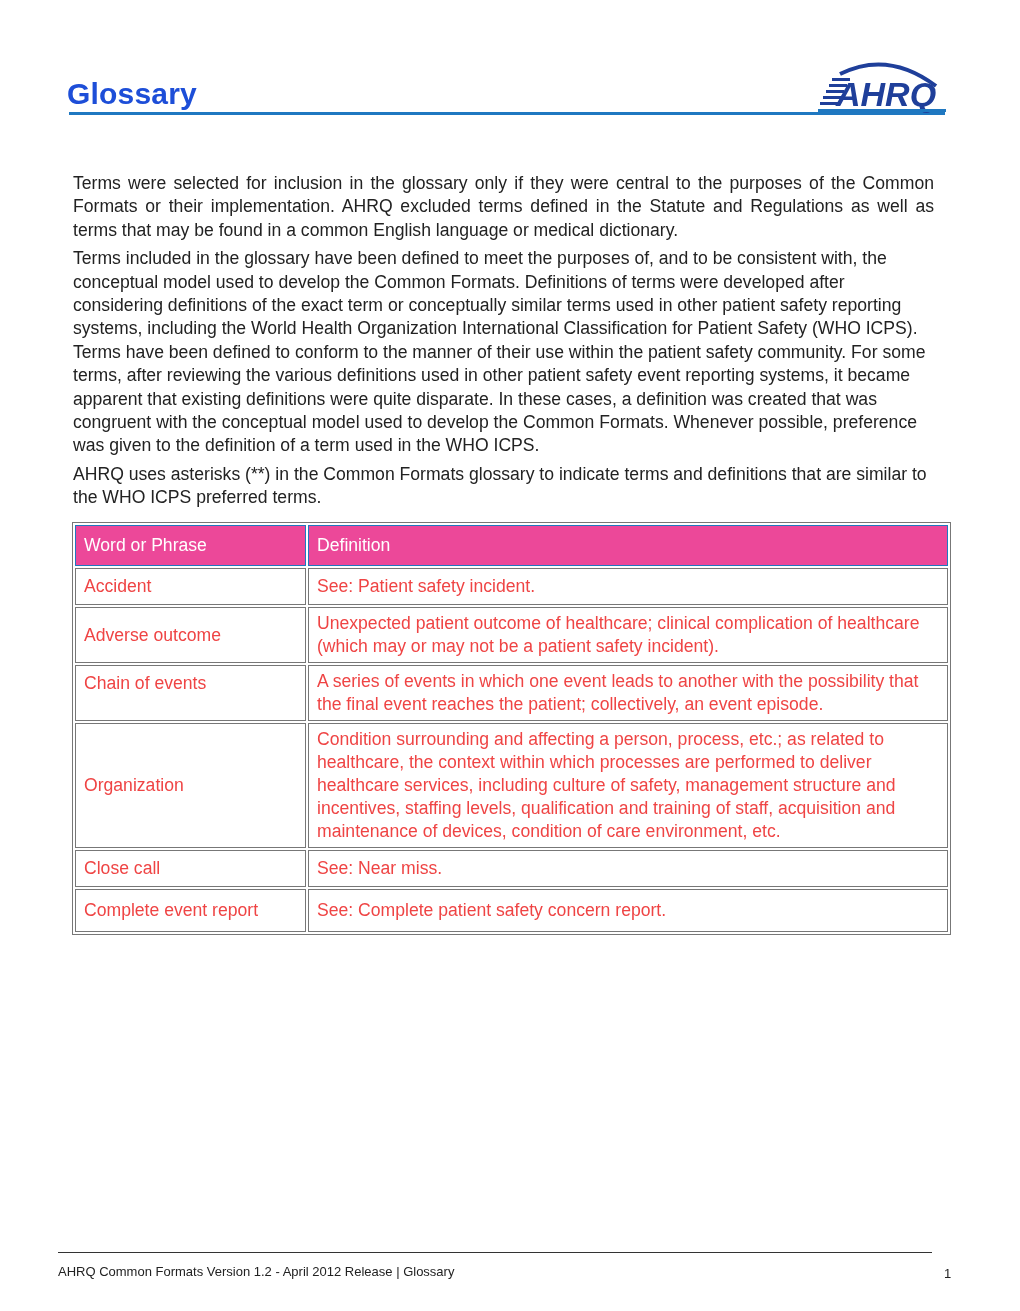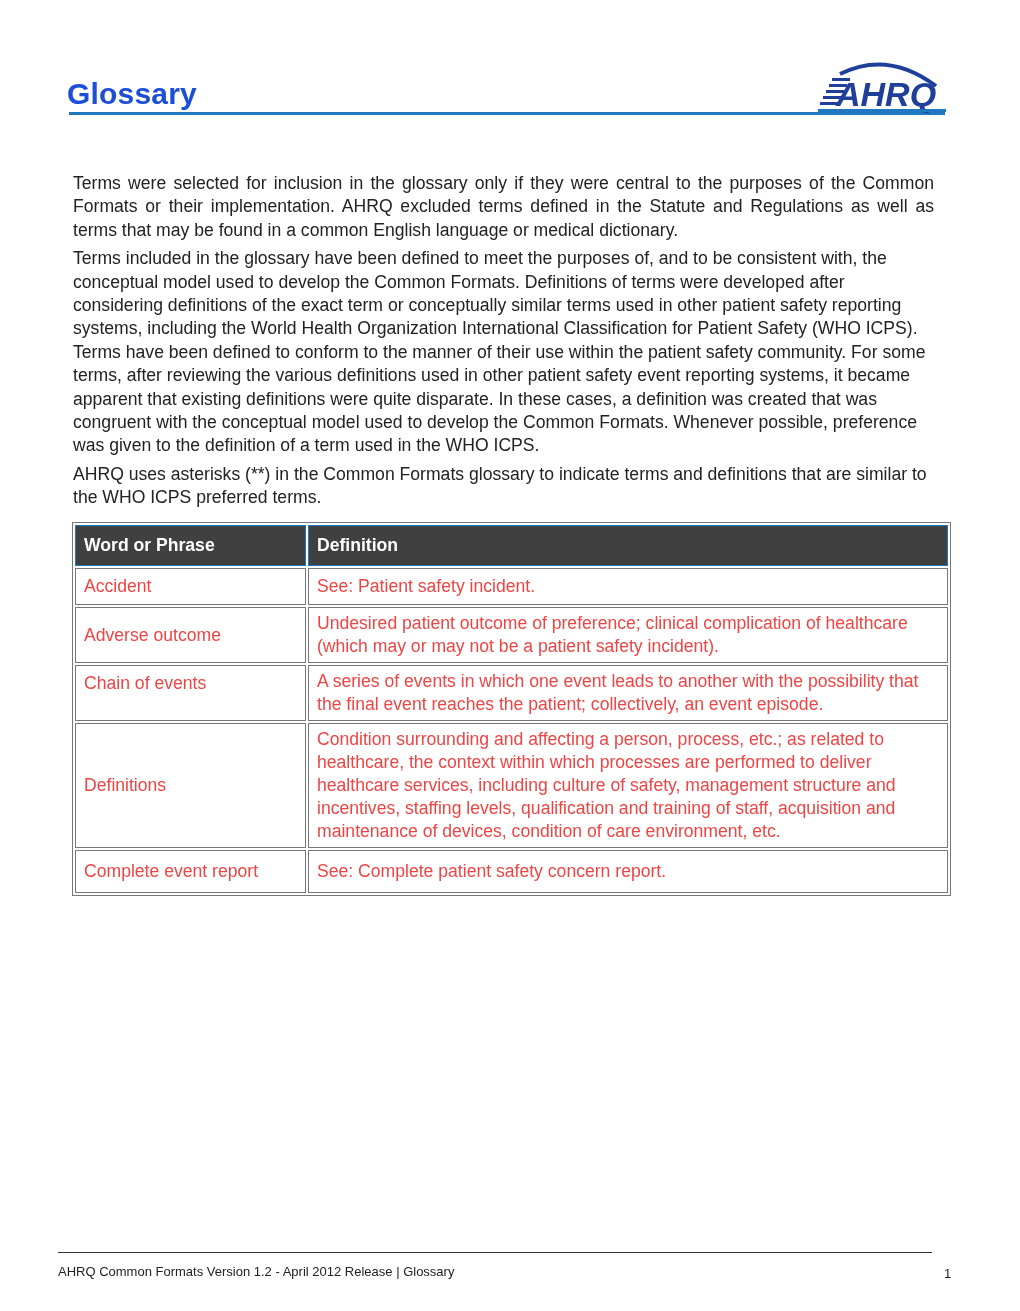--- a/index.html
+++ b/index.html
@@ -9,21 +9,21 @@
            color:#1d4ed8; letter-spacing:0.2px; }
   .title-rule { position:absolute; left:69px; top:112px; width:876px; height:3px; background:#1f78c1; }
   .logo { position:absolute; left:818px; top:56px; width:130px; height:58px; }
   .intro { position:absolute; left:73px; top:140px; width:861px; font-size:17.6px; line-height:23.4px; color:#222;margin-top:32px; }
   .intro p { margin:0 0 5px 0; }
   .intro p.justify { text-align:justify; text-align-last:left; }
   table.gloss { position:absolute; left:72px; top:522px; width:879px; border-collapse:separate;
                 border-spacing:2px; border:1px solid #777; background:#fff; }
   table.gloss th, table.gloss td { border:1px solid #777; padding:0 8px; font-size:17.6px;
                 line-height:23px; text-align:left; vertical-align:middle; }
-  table.gloss th { background:#404040; color:#fff; font-weight:bold; height:39px; border-color:#1f78c1; }
+  table.gloss th { background:#ec4899; color:#fff; font-weight:normal; height:39px; border-color:#1f78c1; }
   table.gloss td.term { width:213px; }
   table.gloss td { color:#ef4444; height:35px; padding-top:0; padding-bottom:0; }
   table.gloss td.def.multi { padding-top:4px; padding-bottom:4px; }
   .foot-rule { position:absolute; left:58px; top:1252px; width:874px; height:1px; background:#333; }
   .foot-text { position:absolute; left:58px; top:1264px; font-size:13px; color:#222; }
   .foot-page { position:absolute; left:944px; top:1266px; font-size:13px; color:#222; }
 </style>
 </head>
 <body>
 
@@ -56,29 +56,33 @@
       <th>Definition</th>
     </tr>
   </thead>
   <tbody>
     <tr>
       <td class="term">Accident</td>
       <td class="def">See: Patient safety incident.</td>
     </tr>
     <tr>
       <td class="term">Adverse outcome</td>
-      <td class="def multi">Undesired patient outcome of preference; clinical complication of healthcare (which may or may not be a patient safety incident).</td>
+      <td class="def multi">Unexpected patient outcome of healthcare; clinical complication of healthcare (which may or may not be a patient safety incident).</td>
     </tr>
     <tr>
       <td class="term" style="vertical-align:top;padding-top:6px">Chain of events</td>
       <td class="def multi">A series of events in which one event leads to another with the possibility that the final event reaches the patient; collectively, an event episode.</td>
     </tr>
     <tr>
-      <td class="term">Definitions</td>
+      <td class="term">Organization</td>
       <td class="def multi">Condition surrounding and affecting a person, process, etc.; as related to healthcare, the context within which processes are performed to deliver healthcare services, including culture of safety, management structure and incentives, staffing levels, qualification and training of staff, acquisition and maintenance of devices, condition of care environment, etc.</td>
+    </tr>
+    <tr>
+      <td class="term">Close call</td>
+      <td class="def">See: Near miss.</td>
     </tr>
     <tr>
       <td class="term" style="height:41px">Complete event report</td>
       <td class="def">See: Complete patient safety concern report.</td>
     </tr>
   </tbody>
 </table>
 
 <div class="foot-rule"></div>
 <div class="foot-text">AHRQ Common Formats Version 1.2 - April 2012 Release | Glossary</div>

